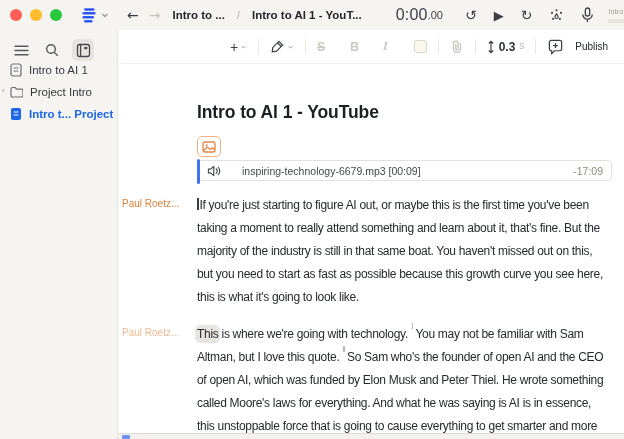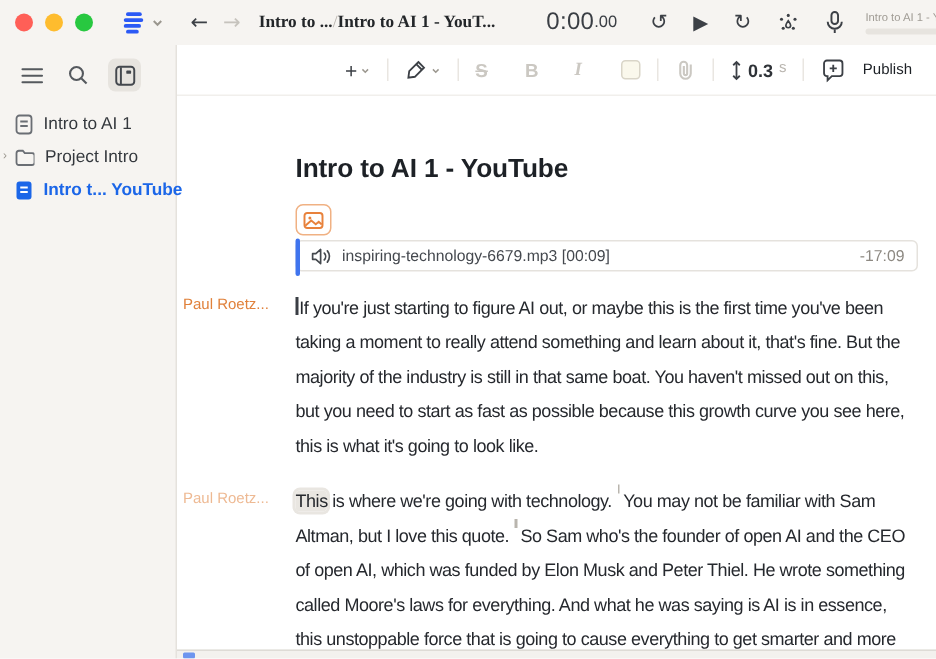--- a/index.html
+++ b/index.html
@@ -11,21 +11,21 @@
   .topbar { height:30px; flex:0 0 30px; display:flex; align-items:center; padding:0 6px 0 10px; background:#f6f4f1; }
   .lights { display:flex; gap:8px; align-items:center; }
   .light { width:12px; height:12px; border-radius:50%; }
   .vdiv { width:1px; height:16px; background:#dedbd6; margin:0 9px; }
   .logo-wrap { display:flex; align-items:center; gap:3px; }
   .chev { width:8px; height:8px; display:inline-block; }
   .navarrows { display:flex; gap:10px; align-items:center; margin-right:12px; }
   .arrow { font-size:14px; line-height:1; font-family:"DejaVu Sans",sans-serif; }
   .arrow.back { color:#3c4046; }
   .arrow.fwd { color:#c6c3bd; }
-  .breadcrumb { font-size:11.5px; font-weight:600; color:#232629; display:flex; gap:0; align-items:center; white-space:nowrap;font-family:Liberation Serif, serif; }
+  .breadcrumb { font-size:11.5px; font-weight:600; color:#232629; display:flex; gap:12px; align-items:center; white-space:nowrap; }
   .breadcrumb .sep { color:#b6b2ac; font-weight:400; }
   .timer { margin-left:34px; display:flex; align-items:center; color:#3a3e44; font-weight:500; }
   .timer .main { font-size:16px; letter-spacing:0.2px; }
   .timer .frac { font-size:11px; }
   .transport { display:flex; align-items:center; gap:17px; margin-left:22px; color:#3c4046; }
   .tbtn { font-family:"DejaVu Sans",sans-serif; font-size:14px; line-height:1; cursor:default; }
   .tbtn.play { font-size:13px; }
   .sync { margin-left:14px; width:78px; }
   .sync-top { display:flex; align-items:center; gap:3px; }
   .sync-label { flex:1; font-size:7.5px; color:#a09c95; white-space:nowrap; overflow:hidden; text-overflow:ellipsis; }
@@ -35,21 +35,21 @@
   
   .body-row { flex:1; display:flex; min-height:0; }
 
   
   .sidebar { width:118px; flex:0 0 118px; background:#f6f4f1; border-right:1px solid #e5e2dd; padding-top:8px; }
   .side-icons { display:flex; align-items:center; gap:9px; padding:0 10px; height:24px; }
   .icon-btn { display:flex; align-items:center; justify-content:center; width:22px; height:22px; border-radius:5px; }
   .icon-btn.active { background:#e7e4df; }
   .addnew { display:flex; align-items:center; gap:7px; padding:0 10px; margin-top:17px; height:20px; }
   .addnew-label { font-size:11.5px; color:#3c4046; font-weight:500; flex:1; }
-  .side-items { margin-top:13px; display:flex; flex-direction:column; gap:7px; }
+  .side-items { display:flex; flex-direction:column; gap:7px; }
   .side-item { position:relative; display:flex; align-items:center; gap:7px; height:15px; padding-left:10px; font-size:11.5px; font-weight:500; color:#34383d; white-space:nowrap; }
   .side-item .twirl { position:absolute; left:2px; top:3px; width:6px; height:8px; color:#9b978f; font-size:8px; line-height:8px; }
   .side-item.selected { color:#1b66e8; font-weight:700; }
 
   
   .editor { flex:1; background:#ffffff; display:flex; flex-direction:column; min-width:0; }
   .etoolbar { height:34px; flex:0 0 34px; display:flex; align-items:center; padding:0 16px 0 112px; gap:11px; border-bottom:1px solid #f1efec; }
   .tool { display:flex; align-items:center; gap:2px; color:#3c4046; }
   .tool .glyph { font-size:14px; line-height:1; }
   .tool.disabled { color:#cbc8c2; }
@@ -60,21 +60,21 @@
   .hl-square { width:13px; height:13px; border:1.4px solid #d9d5c8; background:#faf8ec; border-radius:3px; }
   .gap-ctl { display:flex; align-items:flex-start; gap:4px; }
   .gap-val { font-size:12px; font-weight:600; color:#2e3237; }
   .gap-unit { font-size:10px; color:#b9b5af; }
   .publish { margin-left:auto; font-size:10px; font-weight:500; color:#1d2126; cursor:default; }
 
   
   .doc { flex:1; padding:0 0 0 79px; overflow:hidden; position:relative; }
   .doc-title { margin-top:38px; font-size:17.5px; font-weight:600; color:#1d2126; letter-spacing:-0.1px; }
   .img-chip { margin-top:13px; width:24px; height:21px; border:1.4px solid #f0b183; border-radius:5px; display:flex; align-items:center; justify-content:center; background:#fff; }
-  .audio { position:relative; margin-top:3px; width:415px; height:21px; border:1px solid #e5e2dd; border-radius:4px; display:flex; align-items:center; gap:6px; padding:0 8px 0 9px; background:#fff; }
+  .audio { position:relative; margin-top:3px; width:415px; height:21px; border:1px solid #e5e2dd; border-radius:4px; display:flex; align-items:center; gap:20px; padding:0 8px 0 9px; background:#fff; }
   .playhead { position:absolute; left:-1px; top:-2px; width:3px; height:25px; background:#3f74ee; border-radius:2px; }
   .audio-name { font-size:10.5px; color:#44484e; white-space:nowrap; overflow:hidden; text-overflow:ellipsis; }
   .audio-remaining { margin-left:auto; font-size:10.5px; color:#8d8982; }
 
   .paragraphs { margin-top:13px; }
   .para-row { position:relative; margin-bottom:14px; }
   .speaker { position:absolute; left:-75px; top:4px; width:66px; font-size:10px; font-weight:500; color:#e0813b; white-space:nowrap; overflow:hidden; }
   .speaker.faded { opacity:0.55; }
   .para-text { width:414px; font-size:12px; line-height:23px; letter-spacing:-0.3px; color:#26292e; }
   .caret { display:inline-block; width:1.5px; height:12px; background:#3a3e44; vertical-align:-1px; margin-right:1px; }
@@ -204,21 +204,21 @@
           </span>
           <span>Project Intro</span>
         </div>
         <div class="side-item selected">
           <span>
             <svg width="12" height="14" viewBox="0 0 12 14">
               <rect x="1" y="1" width="10" height="12" rx="2" fill="#1b66e8"></rect>
               <path d="M3.5 5h5M3.5 8h5" stroke="#fff" stroke-width="1.2"></path>
             </svg>
           </span>
-          <span>Intro t... YouTube</span>
+          <span>Intro t... Project</span>
         </div>
       </nav>
     </aside>
 
     <section class="editor">
 
       <div class="etoolbar">
         <span class="tool">
           <span class="glyph">+</span>
           <svg width="7" height="6" viewBox="0 0 8 8" fill="none" stroke="#9b978f" stroke-width="1.3">

